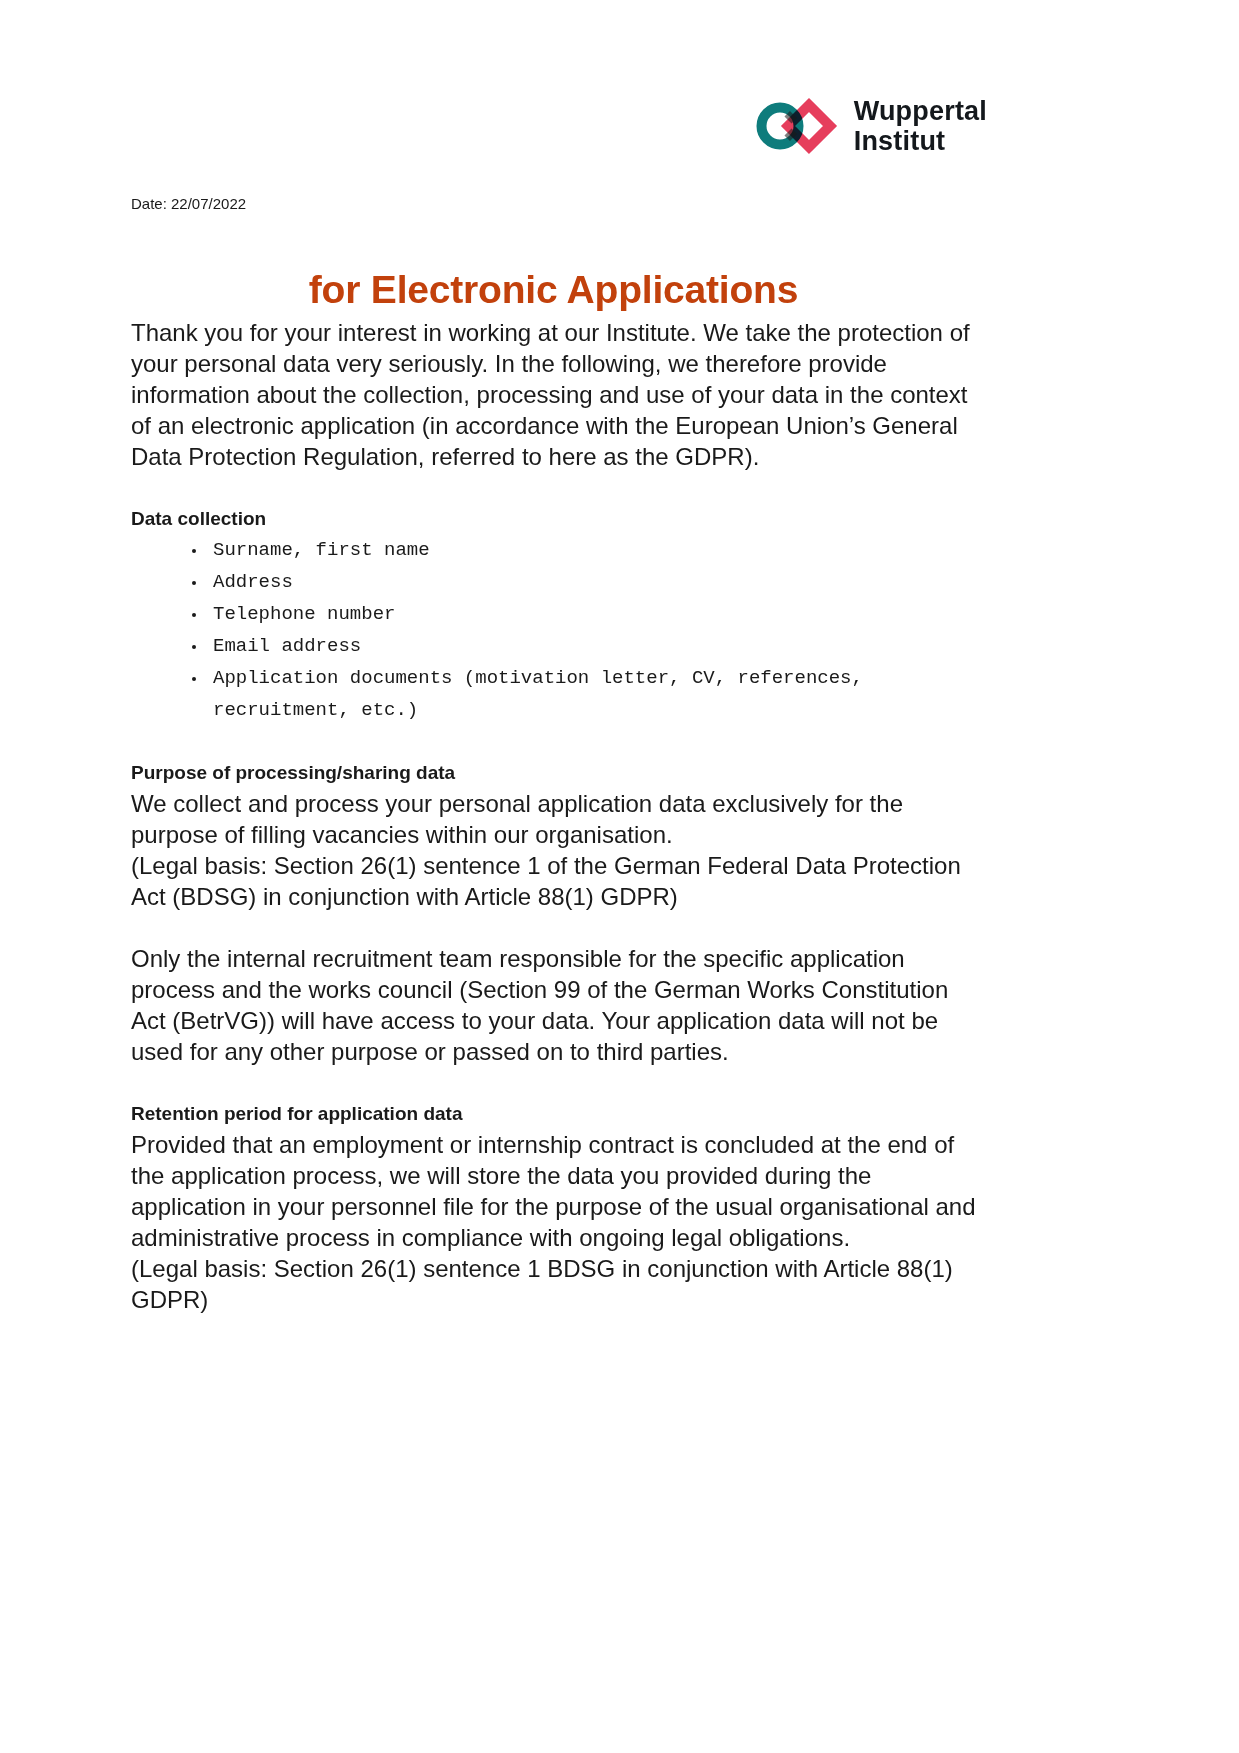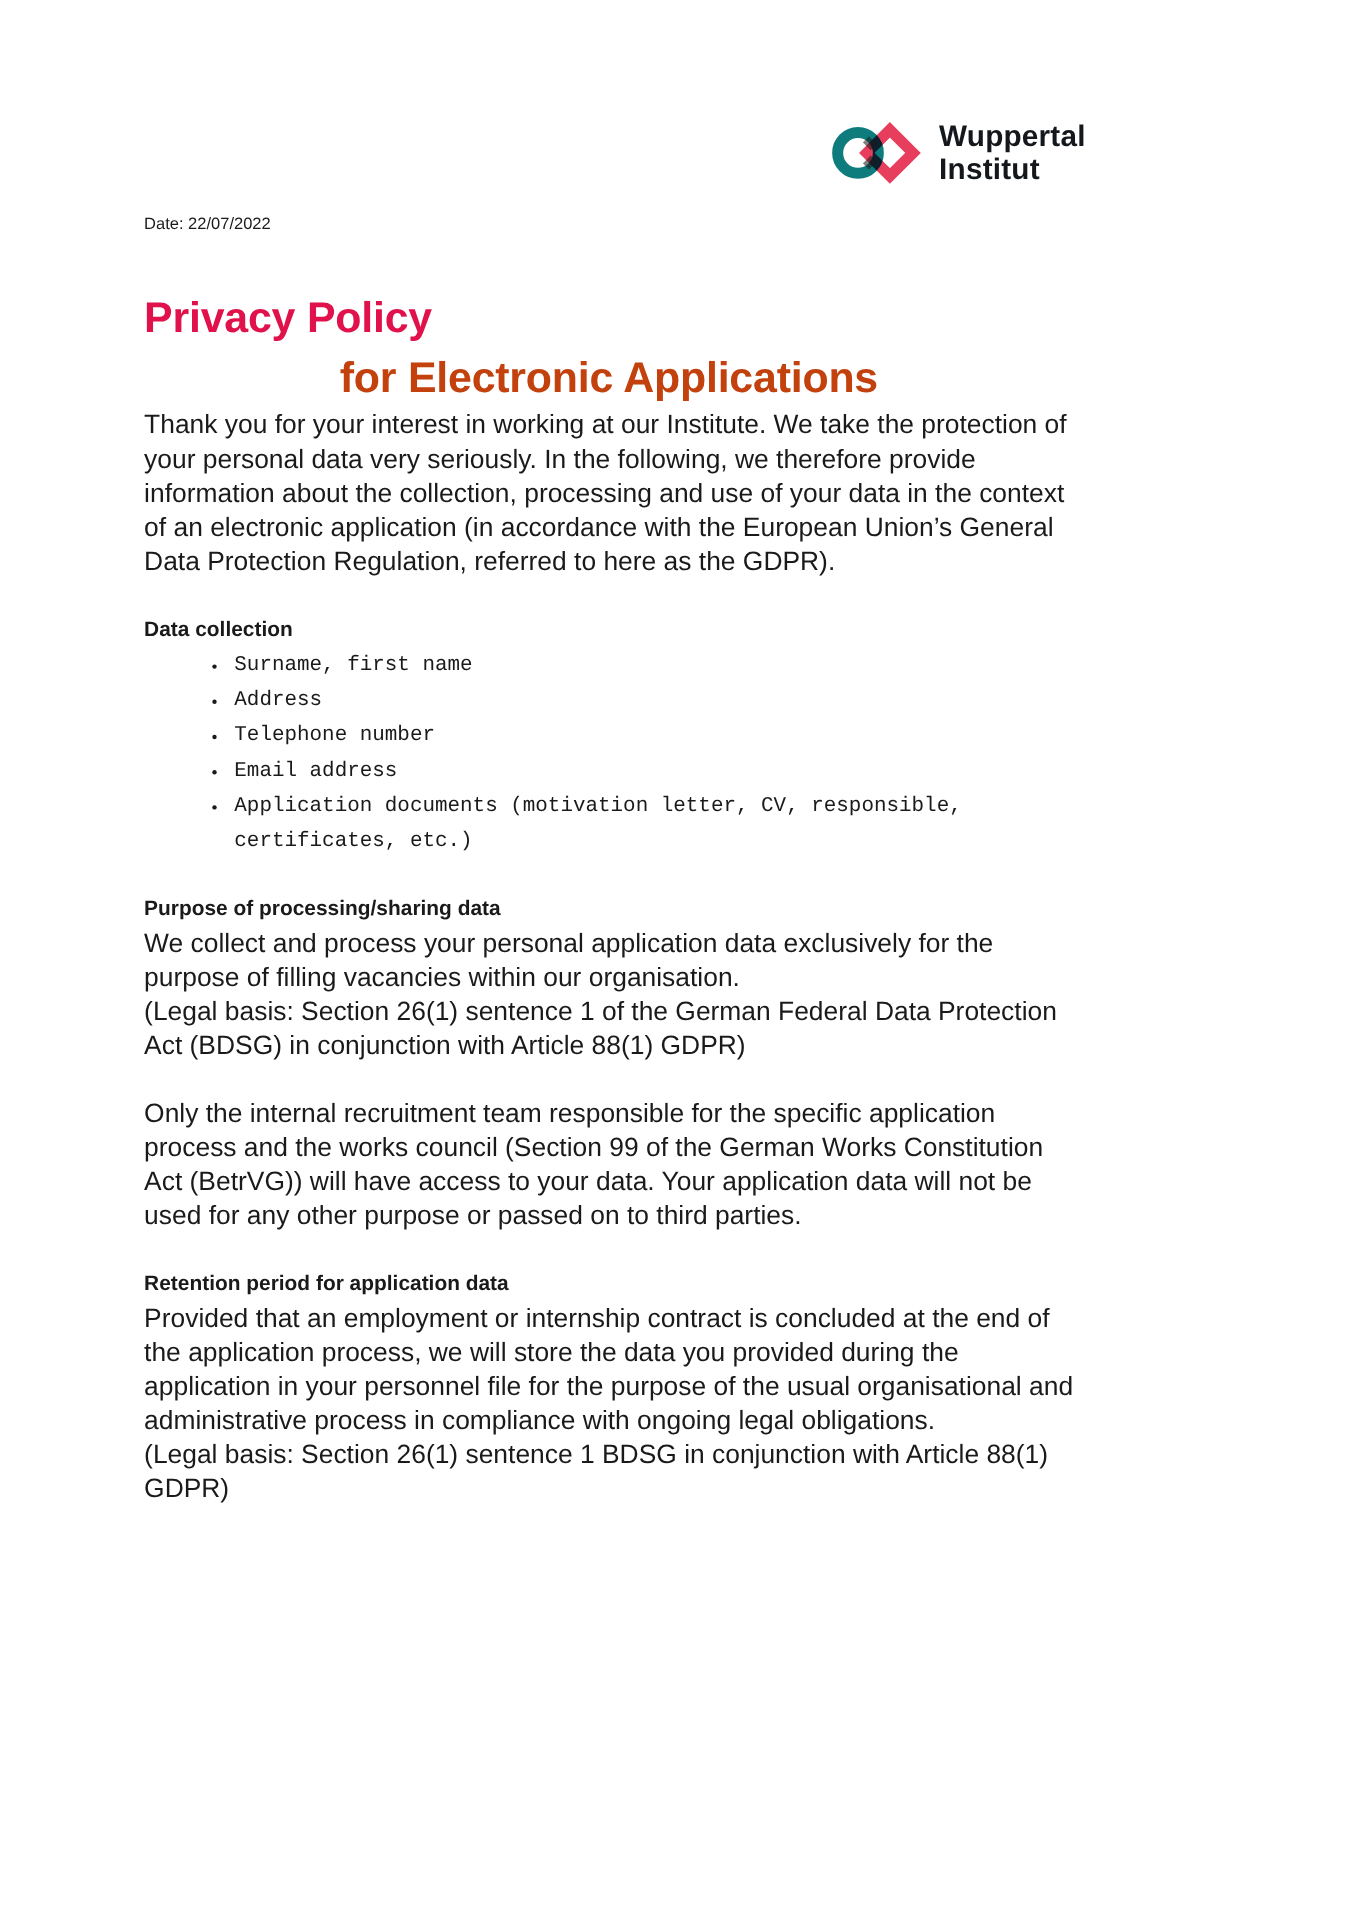--- a/index.html
+++ b/index.html
@@ -13,21 +13,21 @@
   }
   .page {
     position: relative;
     width: 1239px;
     min-height: 1753px;
     background: #ffffff;
     box-sizing: border-box;
   }
   .logo {
     position: absolute;
-    top: 109px;
+    top: 96px;
     right: 252px;
     display: flex;
     align-items: center;
     gap: 16px;
   }
   .logo-mark {
     width: 84px;
     height: 58px;
     display: block;
   }
@@ -102,34 +102,33 @@
       <span>Wuppertal</span><br>
       <span>Institut</span>
     </div>
   </div>
 
   <div class="content">
 
     <div class="date-line">Date: 22/07/2022</div>
 
     <h1 class="doc-title">
-      <span class="title-line-1">Privacy Policy</span>
       <span class="title-line-2">for Electronic Applications</span>
     </h1>
 
     <p class="body-text intro">Thank you for your interest in working at our Institute. We take the protection of your personal data very seriously. In the following, we therefore provide information about the collection, processing and use of your data in the context of an electronic application (in accordance with the European Union’s General Data Protection Regulation, referred to here as the GDPR).</p>
 
     <h2 class="section-heading">Data collection</h2>
 
     <ul class="bullet-list">
       <li>Surname, first name</li>
       <li>Address</li>
       <li>Telephone number</li>
       <li>Email address</li>
-      <li>Application documents (motivation letter, CV, responsible, certificates, etc.)</li>
+      <li>Application documents (motivation letter, CV, references, recruitment, etc.)</li>
     </ul>
 
     <h2 class="section-heading">Purpose of processing/sharing data</h2>
     <p class="body-text">We collect and process your personal application data exclusively for the purpose of filling vacancies within our organisation.
 (Legal basis: Section 26(1) sentence 1 of the German Federal Data Protection Act (BDSG) in conjunction with Article 88(1) GDPR)</p>
     <p class="body-text">Only the internal recruitment team responsible for the specific application process and the works council (Section 99 of the German Works Constitution Act (BetrVG)) will have access to your data. Your application data will not be used for any other purpose or passed on to third parties.</p>
 
     <h2 class="section-heading">Retention period for application data</h2>
     <p class="body-text">Provided that an employment or internship contract is concluded at the end of the application process, we will store the data you provided during the application in your personnel file for the purpose of the usual organisational and administrative process in compliance with ongoing legal obligations.
 (Legal basis: Section 26(1) sentence 1 BDSG in conjunction with Article 88(1) GDPR)</p>

